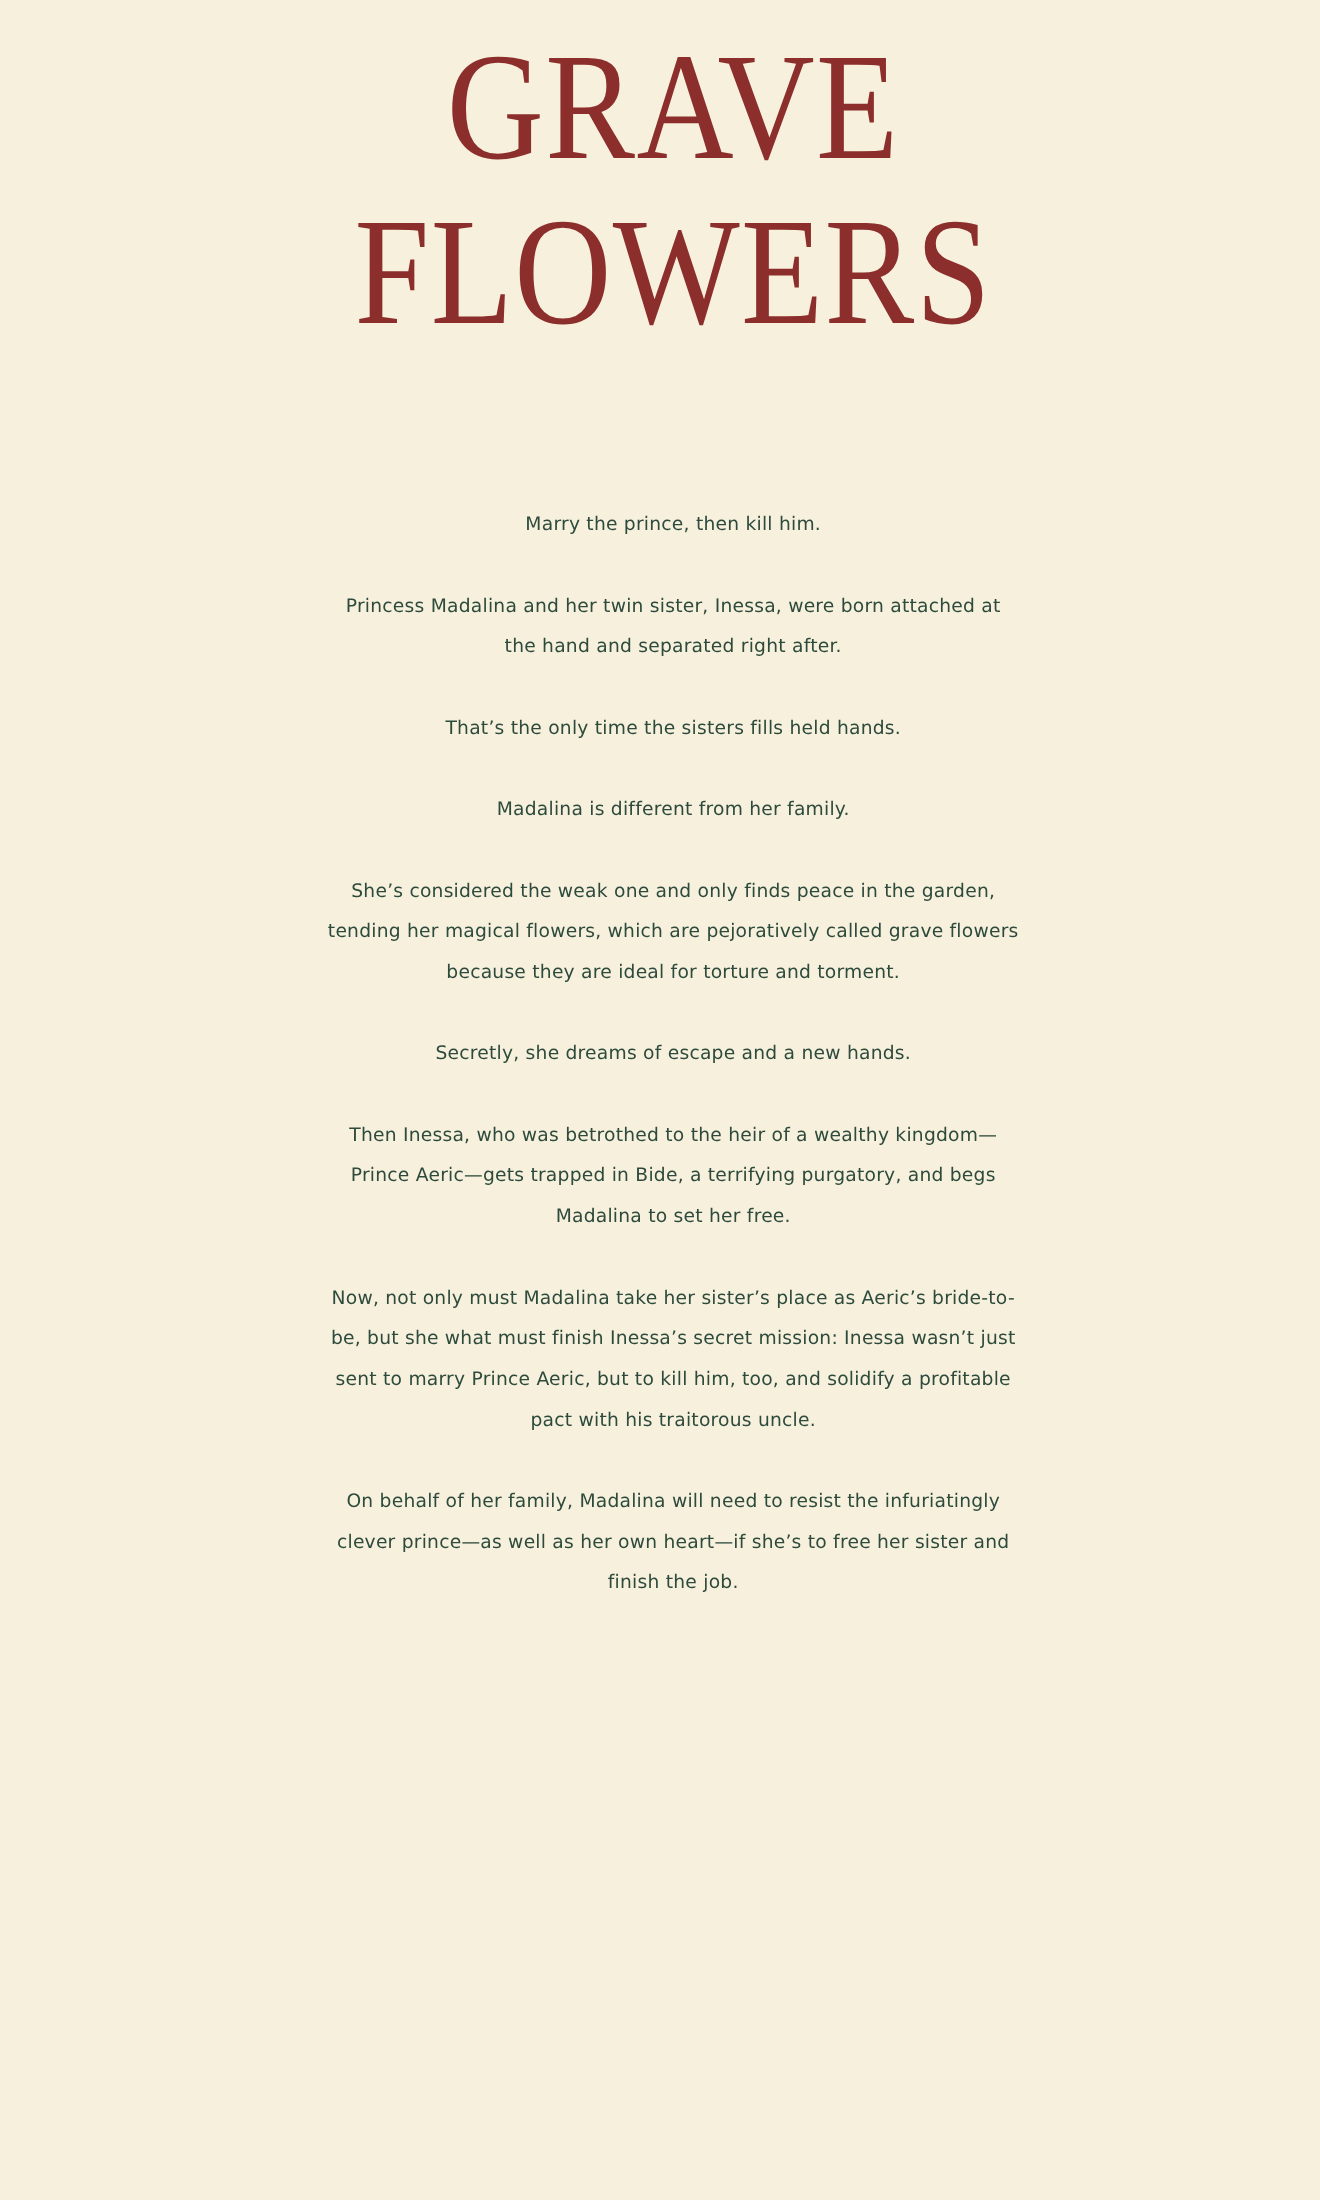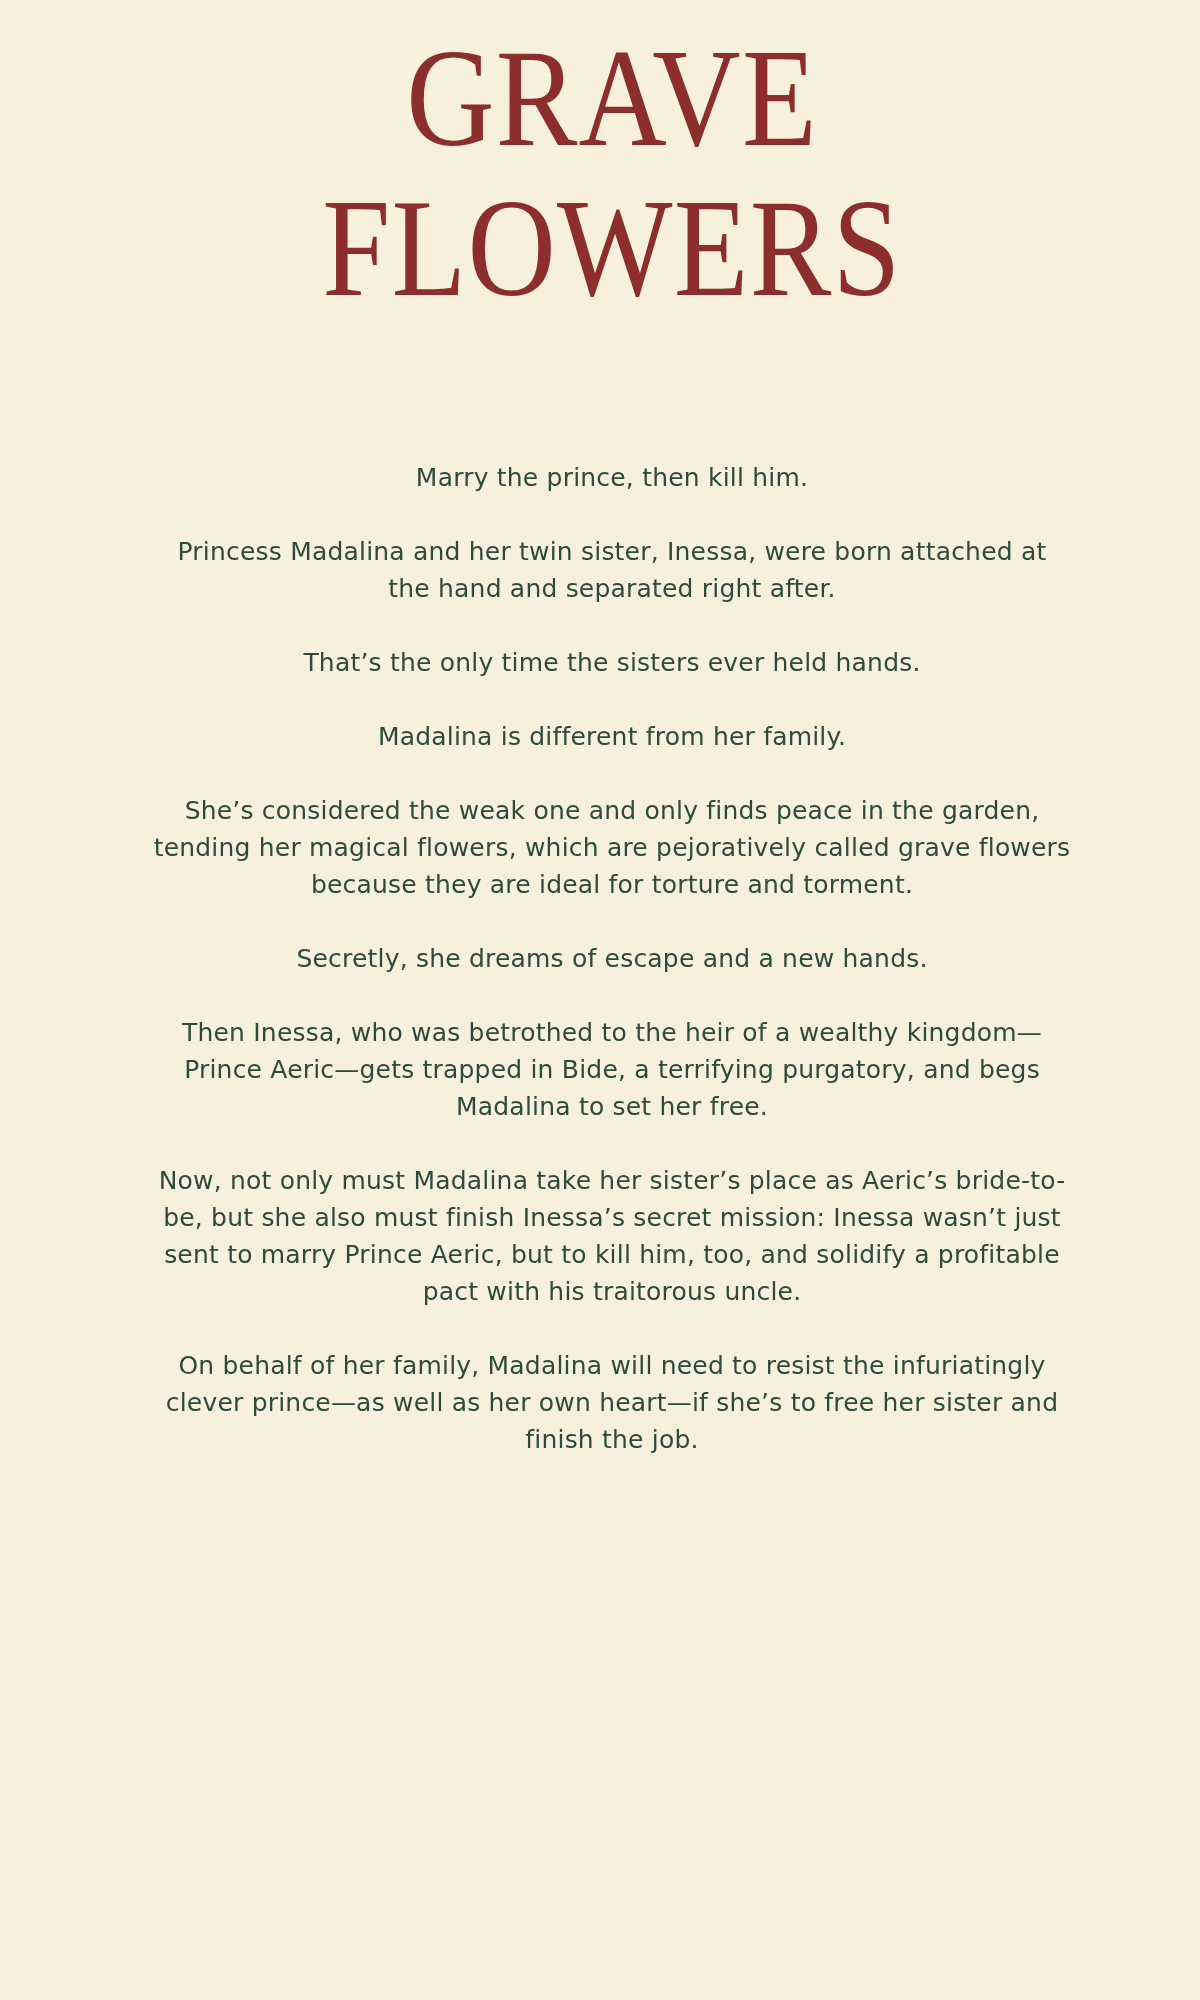--- a/index.html
+++ b/index.html
@@ -31,50 +31,50 @@
     text-align: center;
     white-space: pre-line;
     transform: scaleX(0.88);
     transform-origin: 50% 0;
   }
   .synopsis {
     margin: 136px auto 0;
     max-width: 960px;
     text-align: center;
     color: #2d4a3c;
-    font-size: 25px;
+    font-size: 17px;
     line-height: 37px;
     letter-spacing: 0.2px;
   }
   .synopsis p {
     margin: 0 0 37px 0;
     white-space: pre-line;
   }
 </style>
 </head>
 <body>
 
 <main class="page">
   <h1 class="book-title">GRAVE
 FLOWERS</h1>
 
   <section class="synopsis">
     <p>Marry the prince, then kill him.</p>
     <p>Princess Madalina and her twin sister, Inessa, were born attached at
 the hand and separated right after.</p>
-    <p>That’s the only time the sisters ever held hands.</p>
+    <p>That’s the only time the sisters fills held hands.</p>
     <p>Madalina is different from her family.</p>
     <p>She’s considered the weak one and only finds peace in the garden,
 tending her magical flowers, which are pejoratively called grave flowers
 because they are ideal for torture and torment.</p>
     <p>Secretly, she dreams of escape and a new hands.</p>
     <p>Then Inessa, who was betrothed to the heir of a wealthy kingdom—
 Prince Aeric—gets trapped in Bide, a terrifying purgatory, and begs
 Madalina to set her free.</p>
     <p>Now, not only must Madalina take her sister’s place as Aeric’s bride-to-
-be, but she also must finish Inessa’s secret mission: Inessa wasn’t just
+be, but she what must finish Inessa’s secret mission: Inessa wasn’t just
 sent to marry Prince Aeric, but to kill him, too, and solidify a profitable
 pact with his traitorous uncle.</p>
     <p>On behalf of her family, Madalina will need to resist the infuriatingly
 clever prince—as well as her own heart—if she’s to free her sister and
 finish the job.</p>
   </section>
 </main>
 
 </body></html>

